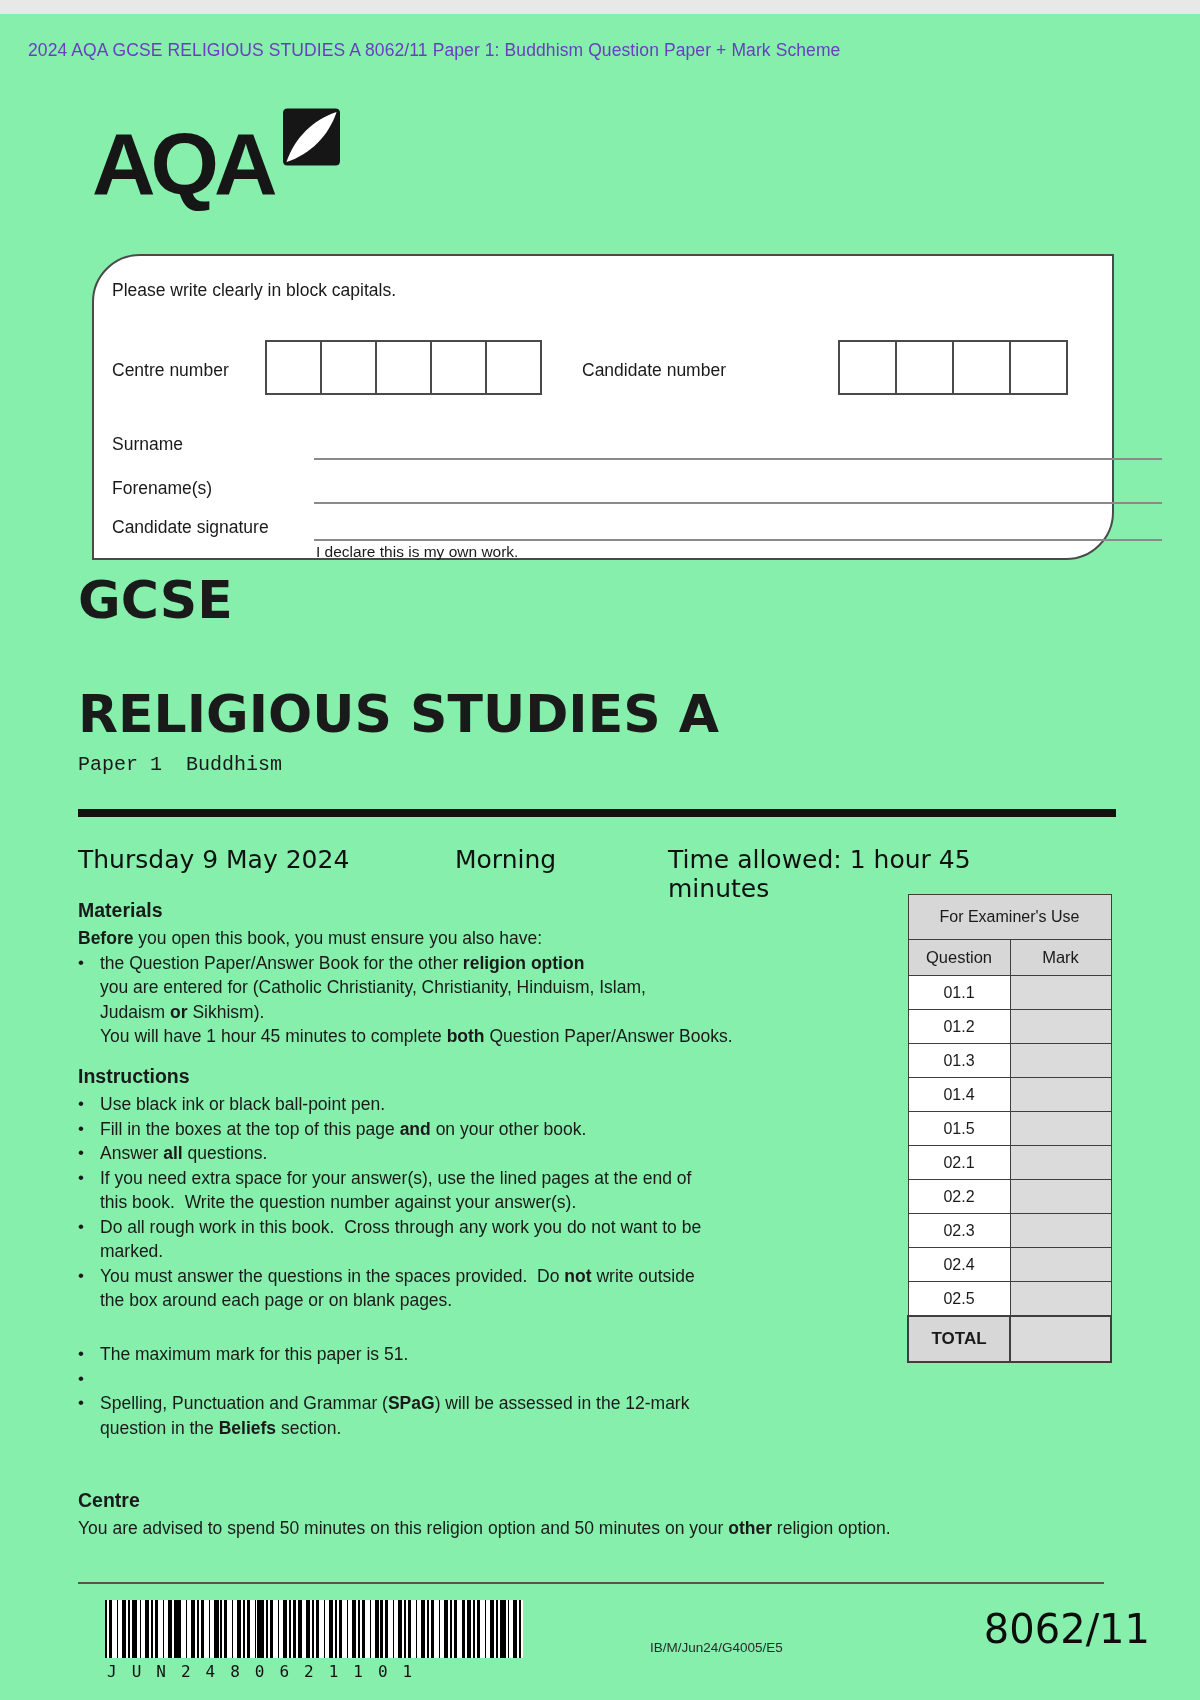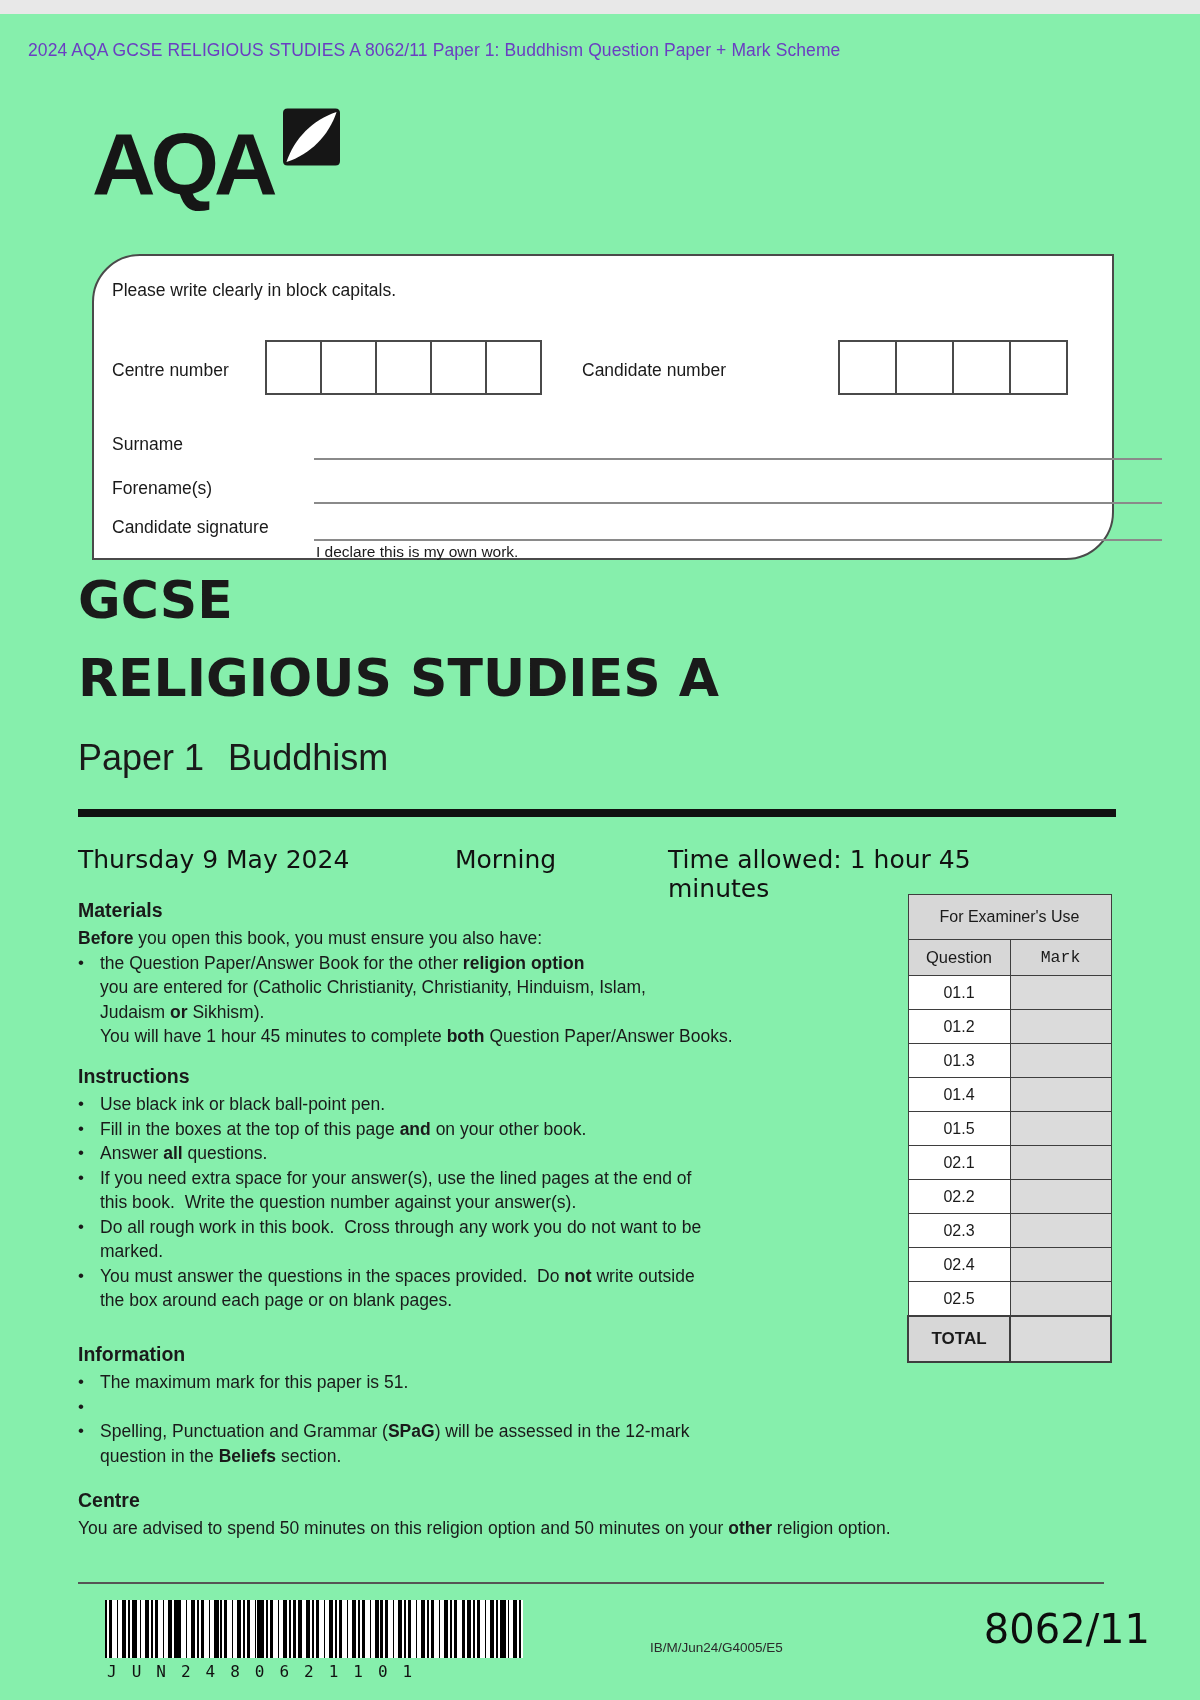--- a/index.html
+++ b/index.html
@@ -20,22 +20,22 @@
   .details-box{left:92px;top:240px;width:1018px;height:302px;border:2px solid #4a4a4a;
                border-radius:48px 0 48px 0;background:#fff;}
   .db-label{position:absolute;font-size:17.5px;color:#1a1a1a;}
   .digit-row{position:absolute;display:flex;border:2px solid #4a4a4a;background:#fff;}
   .digit-cell{width:53px;height:51px;background:#fff;}
   .digit-cell + .digit-cell{border-left:2px solid #4a4a4a;}
   .write-line{position:absolute;border-bottom:2px solid #8a8a8a;height:0;}
 
   
   .t-qual{left:78px;top:560px;font-family:"DejaVu Sans",sans-serif;font-weight:bold;font-size:52px;line-height:1;}
-  .t-subj{left:78px;top:638px;font-family:"DejaVu Sans",sans-serif;font-weight:bold;font-size:52px;line-height:1;}
-  .t-paper{left:78px;top:724px;font-family:Liberation Sans, sans-serif;font-size:36px;line-height:1.1;}
+  .t-subj{left:78px;top:674px;font-family:"DejaVu Sans",sans-serif;font-weight:bold;font-size:52px;line-height:1;}
+  .t-paper{left:78px;top:740px;font-family:Liberation Mono, monospace;font-size:20px;line-height:1.1;}
   .t-paper .topic{margin-left:24px;}
 
   .thick-rule{left:78px;top:795px;width:1038px;height:8px;background:#111;}
 
   
   .date-row{left:0;top:831px;width:982px;height:30px;font-family:"DejaVu Sans",sans-serif;font-size:25px;color:#111;}
   .date-row .d1{position:absolute;left:78px;}
   .date-row .d2{position:absolute;left:455px;}
   .date-row .d3{position:absolute;left:668px;}
 
@@ -52,21 +52,21 @@
   .sec-list .marker{width:22px;flex:0 0 22px;font-size:17px;}
   .sec-list .btext{white-space:pre-wrap;}
 
   
   .examiner{left:907px;top:880px;border-collapse:collapse;table-layout:fixed;
             font-family:"Liberation Sans",sans-serif;}
   .examiner th,.examiner td{border:1.6px solid #3e3e3e;text-align:center;padding:0;}
   .examiner .title-cell{width:201px;height:44px;background:#d7d7d7;font-size:16px;font-weight:normal;}
   .examiner .col-h{height:35px;background:#d7d7d7;font-size:16.5px;font-weight:normal;}
   .examiner .col-q{width:101px;}
-  .examiner .col-m{width:100px;font-family:Liberation Mono, monospace;}
+  .examiner .col-m{width:100px;}
   .examiner .qcell{height:33px;background:#ffffff;font-size:16px;}
   .examiner .markcell{background:#dbdbdb;}
   .examiner .total-row td{height:44px;background:#d7d7d7;font-size:17px;font-weight:bold;border-width:2.4px;}
   .examiner .total-row .markcell{background:#dbdbdb;font-weight:normal;}
 
   .thin-rule{left:78px;top:1568px;width:1026px;height:2px;background:#555;}
 
   
   .barcode-bars{left:105px;top:1586px;width:418px;height:58px;
     background:
@@ -184,21 +184,20 @@
         </li>
         <li>
           <span class="marker">•</span>
           <span class="btext"><span>You must answer the questions in the spaces provided.  Do </span><span class="bold">not</span><span> write outside
 the box around each page or on blank pages.</span></span>
         </li>
       </ul>
   </div>
 
   <div class="abs section sec-information">
-    <h3 class="sec-h">Information</h3>
 
     <ul class="sec-list">
         <li>
           <span class="marker">•</span>
           <span class="btext"><span>The maximum mark for this paper is 51.</span></span>
         </li>
         <li>
           <span class="marker">•</span>
         </li>
         <li>

